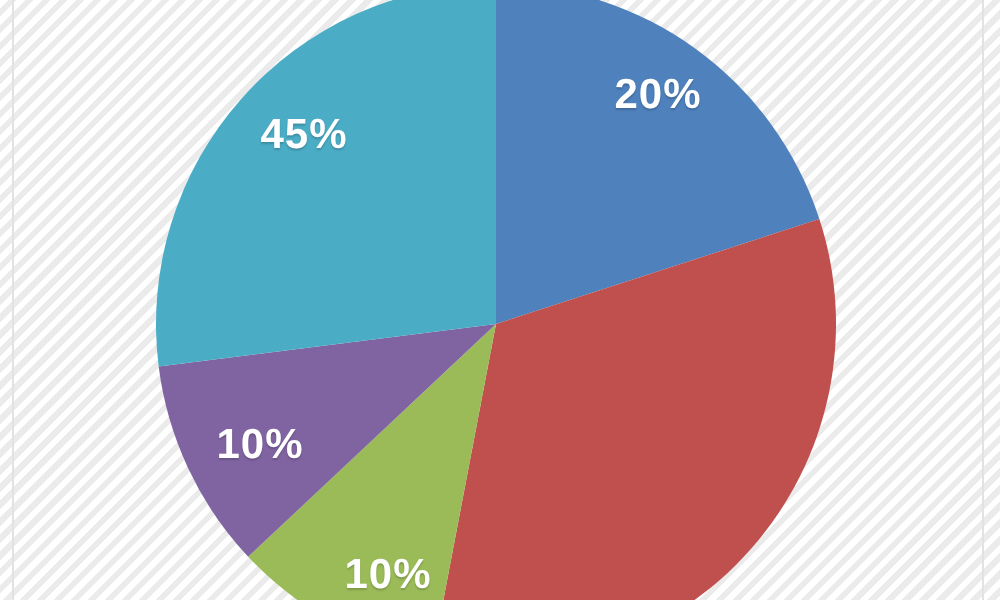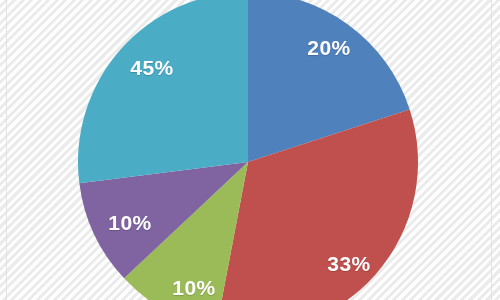--- a/index.html
+++ b/index.html
@@ -71,19 +71,18 @@
       <g id="pie-slices">
         <path id="path-0" d="M 248 162 L 248.00 -8.00 A 170 170 0 0 1 409.68 109.47 Z" fill="#4F81BD"></path>
         <path id="path-1" d="M 248 162 L 409.68 109.47 A 170 170 0 0 1 216.15 328.99 Z" fill="#C0504D"></path>
         <path id="path-2" d="M 248 162 L 216.15 328.99 A 170 170 0 0 1 124.08 278.37 Z" fill="#9BBB59"></path>
         <path id="path-3" d="M 248 162 L 124.08 278.37 A 170 170 0 0 1 79.34 183.31 Z" fill="#8064A2"></path>
         <path id="path-4" d="M 248 162 L 79.34 183.31 A 170 170 0 0 1 248.00 -8.00 Z" fill="#4BACC6"></path>
       </g>
     </svg>
 
     <span class="slice-label" id="label-0" style="left: 329px; top: 48px;">20%</span>
-    <span class="slice-label" id="label-1" style="left: 349px; top: 264px;">33%</span>
     <span class="slice-label" id="label-2" style="left: 194px; top: 288px;">10%</span>
     <span class="slice-label" id="label-3" style="left: 130px; top: 223px;">10%</span>
     <span class="slice-label" id="label-4" style="left: 152px; top: 68px;">45%</span>
   </div>
 
 </div>
 
 </body></html>

